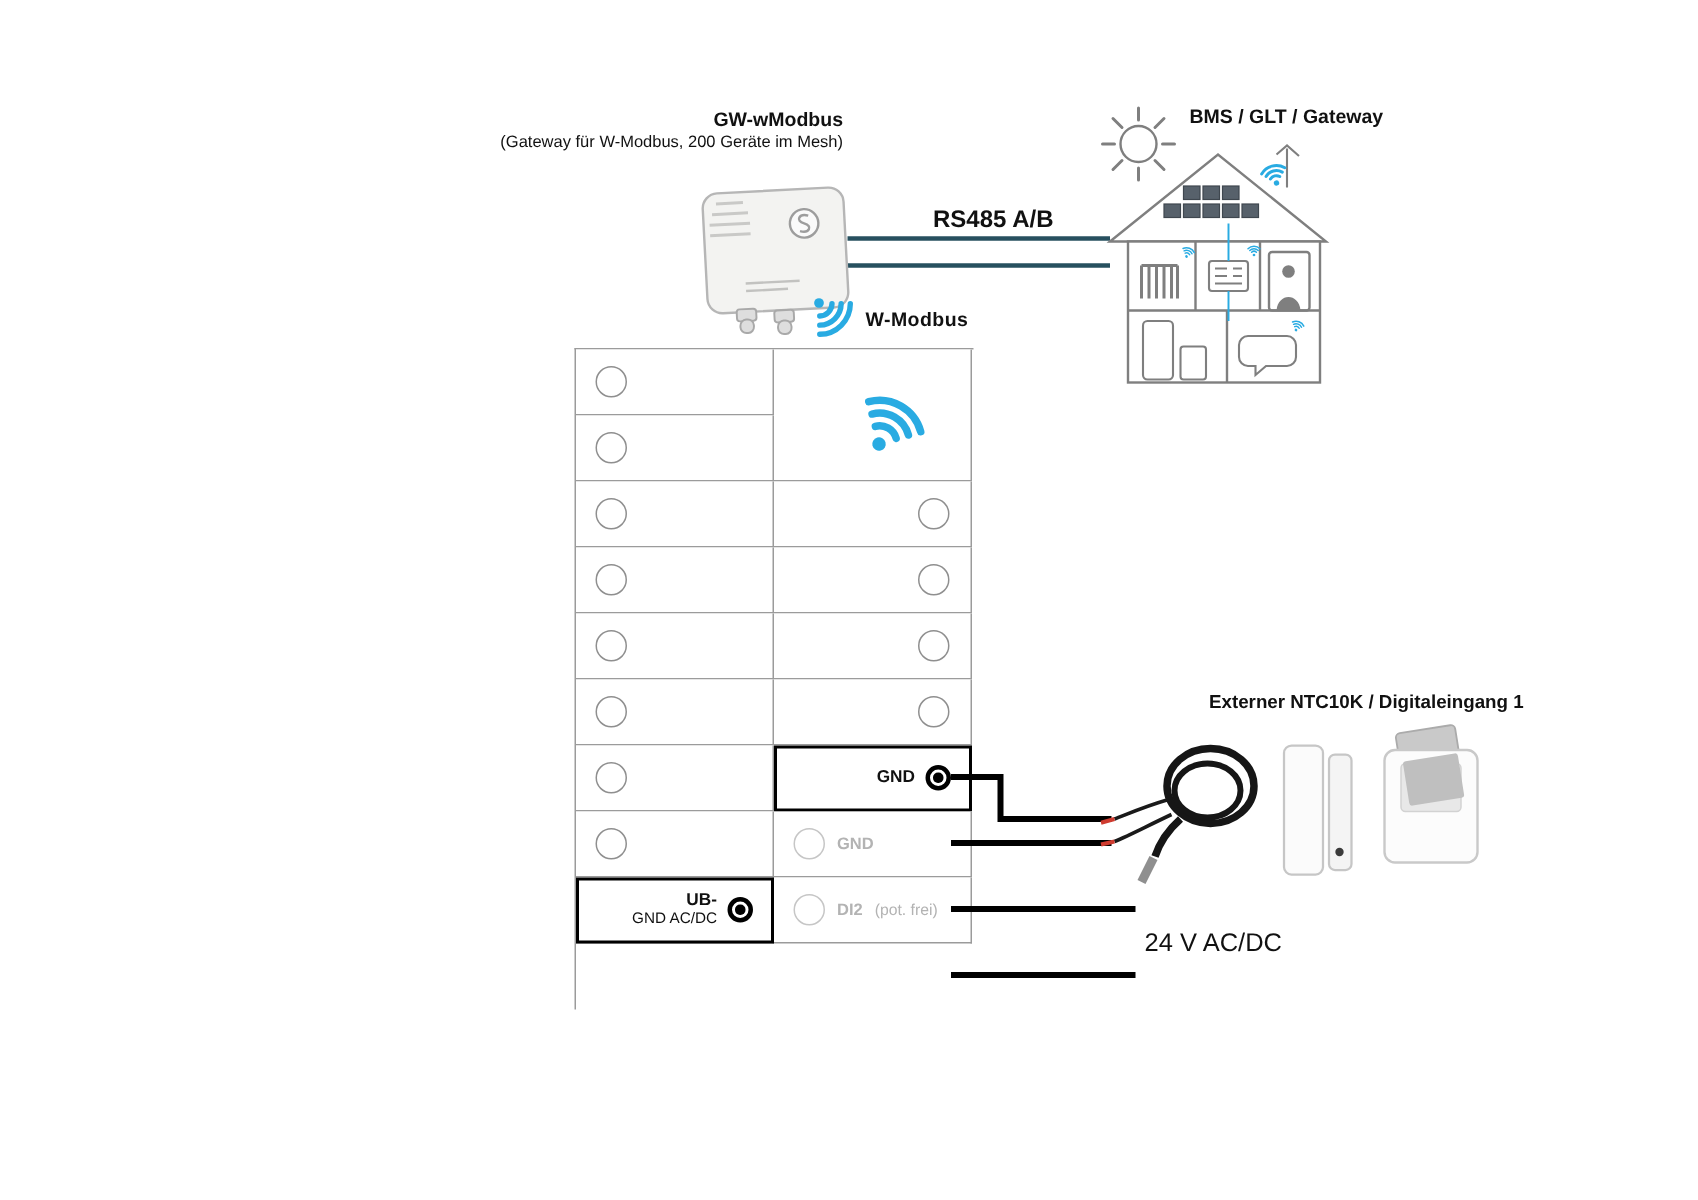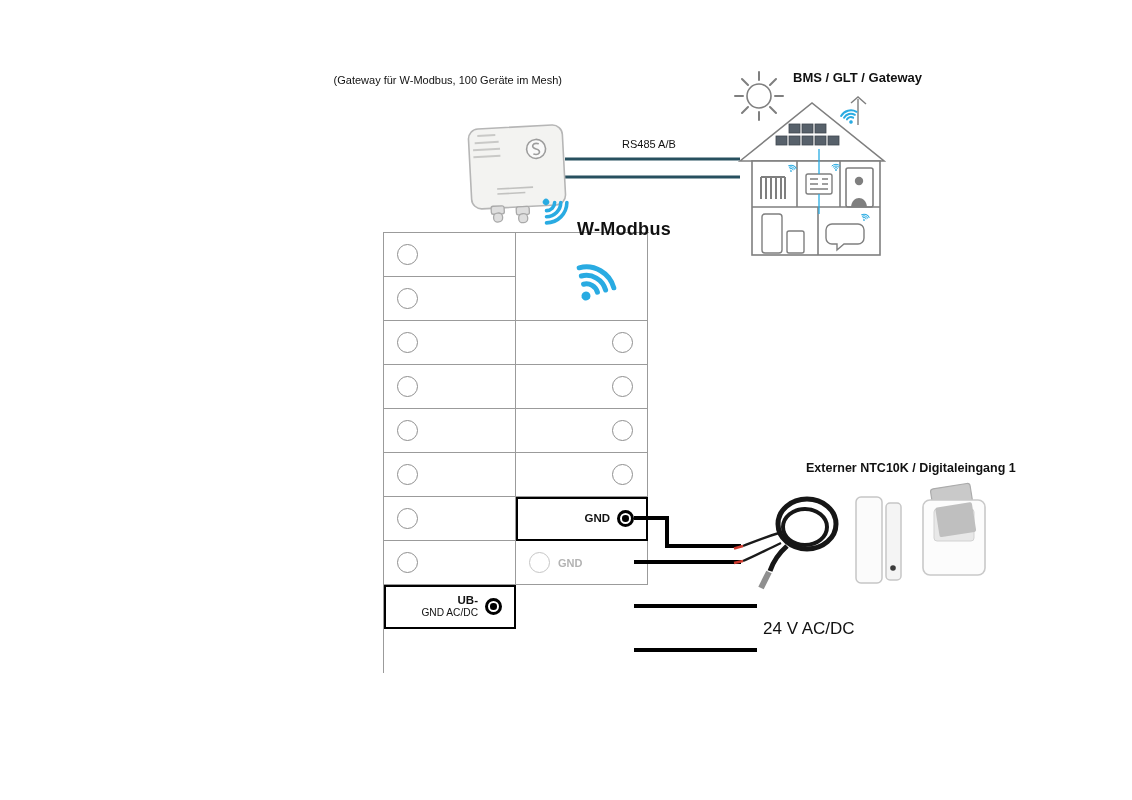--- a/index.html
+++ b/index.html
@@ -8,22 +8,22 @@
   #canvas { position:relative; width:1132px; height:800px; background:#fff; overflow:hidden; }
   .abs { position:absolute; }
 
   #overlay { position:absolute; left:0; top:0; z-index:5; pointer-events:none; }
 
   
   .gw-head { left:300px; top:72px; width:262px; text-align:right; z-index:2; }
   .gw-title { font-size:13px; font-weight:bold; }
   .gw-sub { font-size:11px; margin-top:2px; }
   .bms-label { left:793px; top:70px; font-size:13px; font-weight:bold; z-index:2; }
-  .rs485-label { left:622px; top:138px; font-size:11px; font-weight:normal; z-index:2;text-align:right; }
-  .wmodbus-label { left:577px; top:219px; font-size:18px; font-weight:bold; letter-spacing:.3px; z-index:6; }
+  .rs485-label { left:622px; top:138px; font-size:16px; font-weight:bold; z-index:2;text-align:right; }
+  .wmodbus-label { left:577px; top:205px; font-size:13px; font-weight:bold; letter-spacing:.3px; z-index:6; }
   .external-label { left:806px; top:461px; font-size:12.5px; font-weight:bold; z-index:2; }
   .power-label { left:763px; top:619px; font-size:17px; font-weight:normal; z-index:2; }
 
   
   .terminal-table {
     left:383px; top:232px; width:266px; z-index:1;
     display:grid; grid-template-columns:132px 132px; grid-template-rows:repeat(10,44px);
     border-top:1px solid var(--grid-border,#9b9b9b);
     border-left:1px solid var(--grid-border,#9b9b9b);
   }
@@ -152,21 +152,22 @@
       </g>
       <rect x="923" y="500" width="62" height="75" rx="7" fill="#fcfcfc" stroke="#c9c9c9" stroke-width="1.6"></rect>
       <rect x="934" y="509" width="40" height="32" rx="3" fill="#e8e8e8" stroke="#d2d2d2"></rect>
       <g transform="rotate(-9 953 512)">
         <rect x="936" y="505" width="37" height="30" rx="2" fill="#bfbfbf"></rect>
       </g>
     </g>
   </svg>
 
   <div class="abs gw-head">
-    <div class="gw-sub">(Gateway für W-Modbus, 100 Geräte im Mesh)</div>
+    <div class="gw-title">GW-wModbus</div>
+    <div class="gw-sub">(Gateway für W-Modbus, 200 Geräte im Mesh)</div>
   </div>
   <div class="abs bms-label">BMS / GLT / Gateway</div>
   <div class="abs rs485-label">RS485 A/B</div>
   <div class="abs wmodbus-label">W-Modbus</div>
   <div class="abs external-label">Externer NTC10K / Digitaleingang 1</div>
   <div class="abs power-label">24 V AC/DC</div>
 
   <div class="abs terminal-table">
 
     <div class="cell cl">
@@ -222,15 +223,20 @@
       <span class="lmain">GND</span>
     </div>
     <div class="cell cr crt hl">
       <div class="rlabels">
         <div class="rmain">UB-</div>
         <div class="rsub">GND AC/DC</div>
       </div>
       <span class="term"></span>
     </div>
 
+    <div class="cell cl dim">
+      <span class="circle"></span>
+      <span class="lmain">DI2</span>
+      <span class="lnote">(pot. frei)</span>
+    </div>
   </div>
 
 </div>
 
 </body></html>

